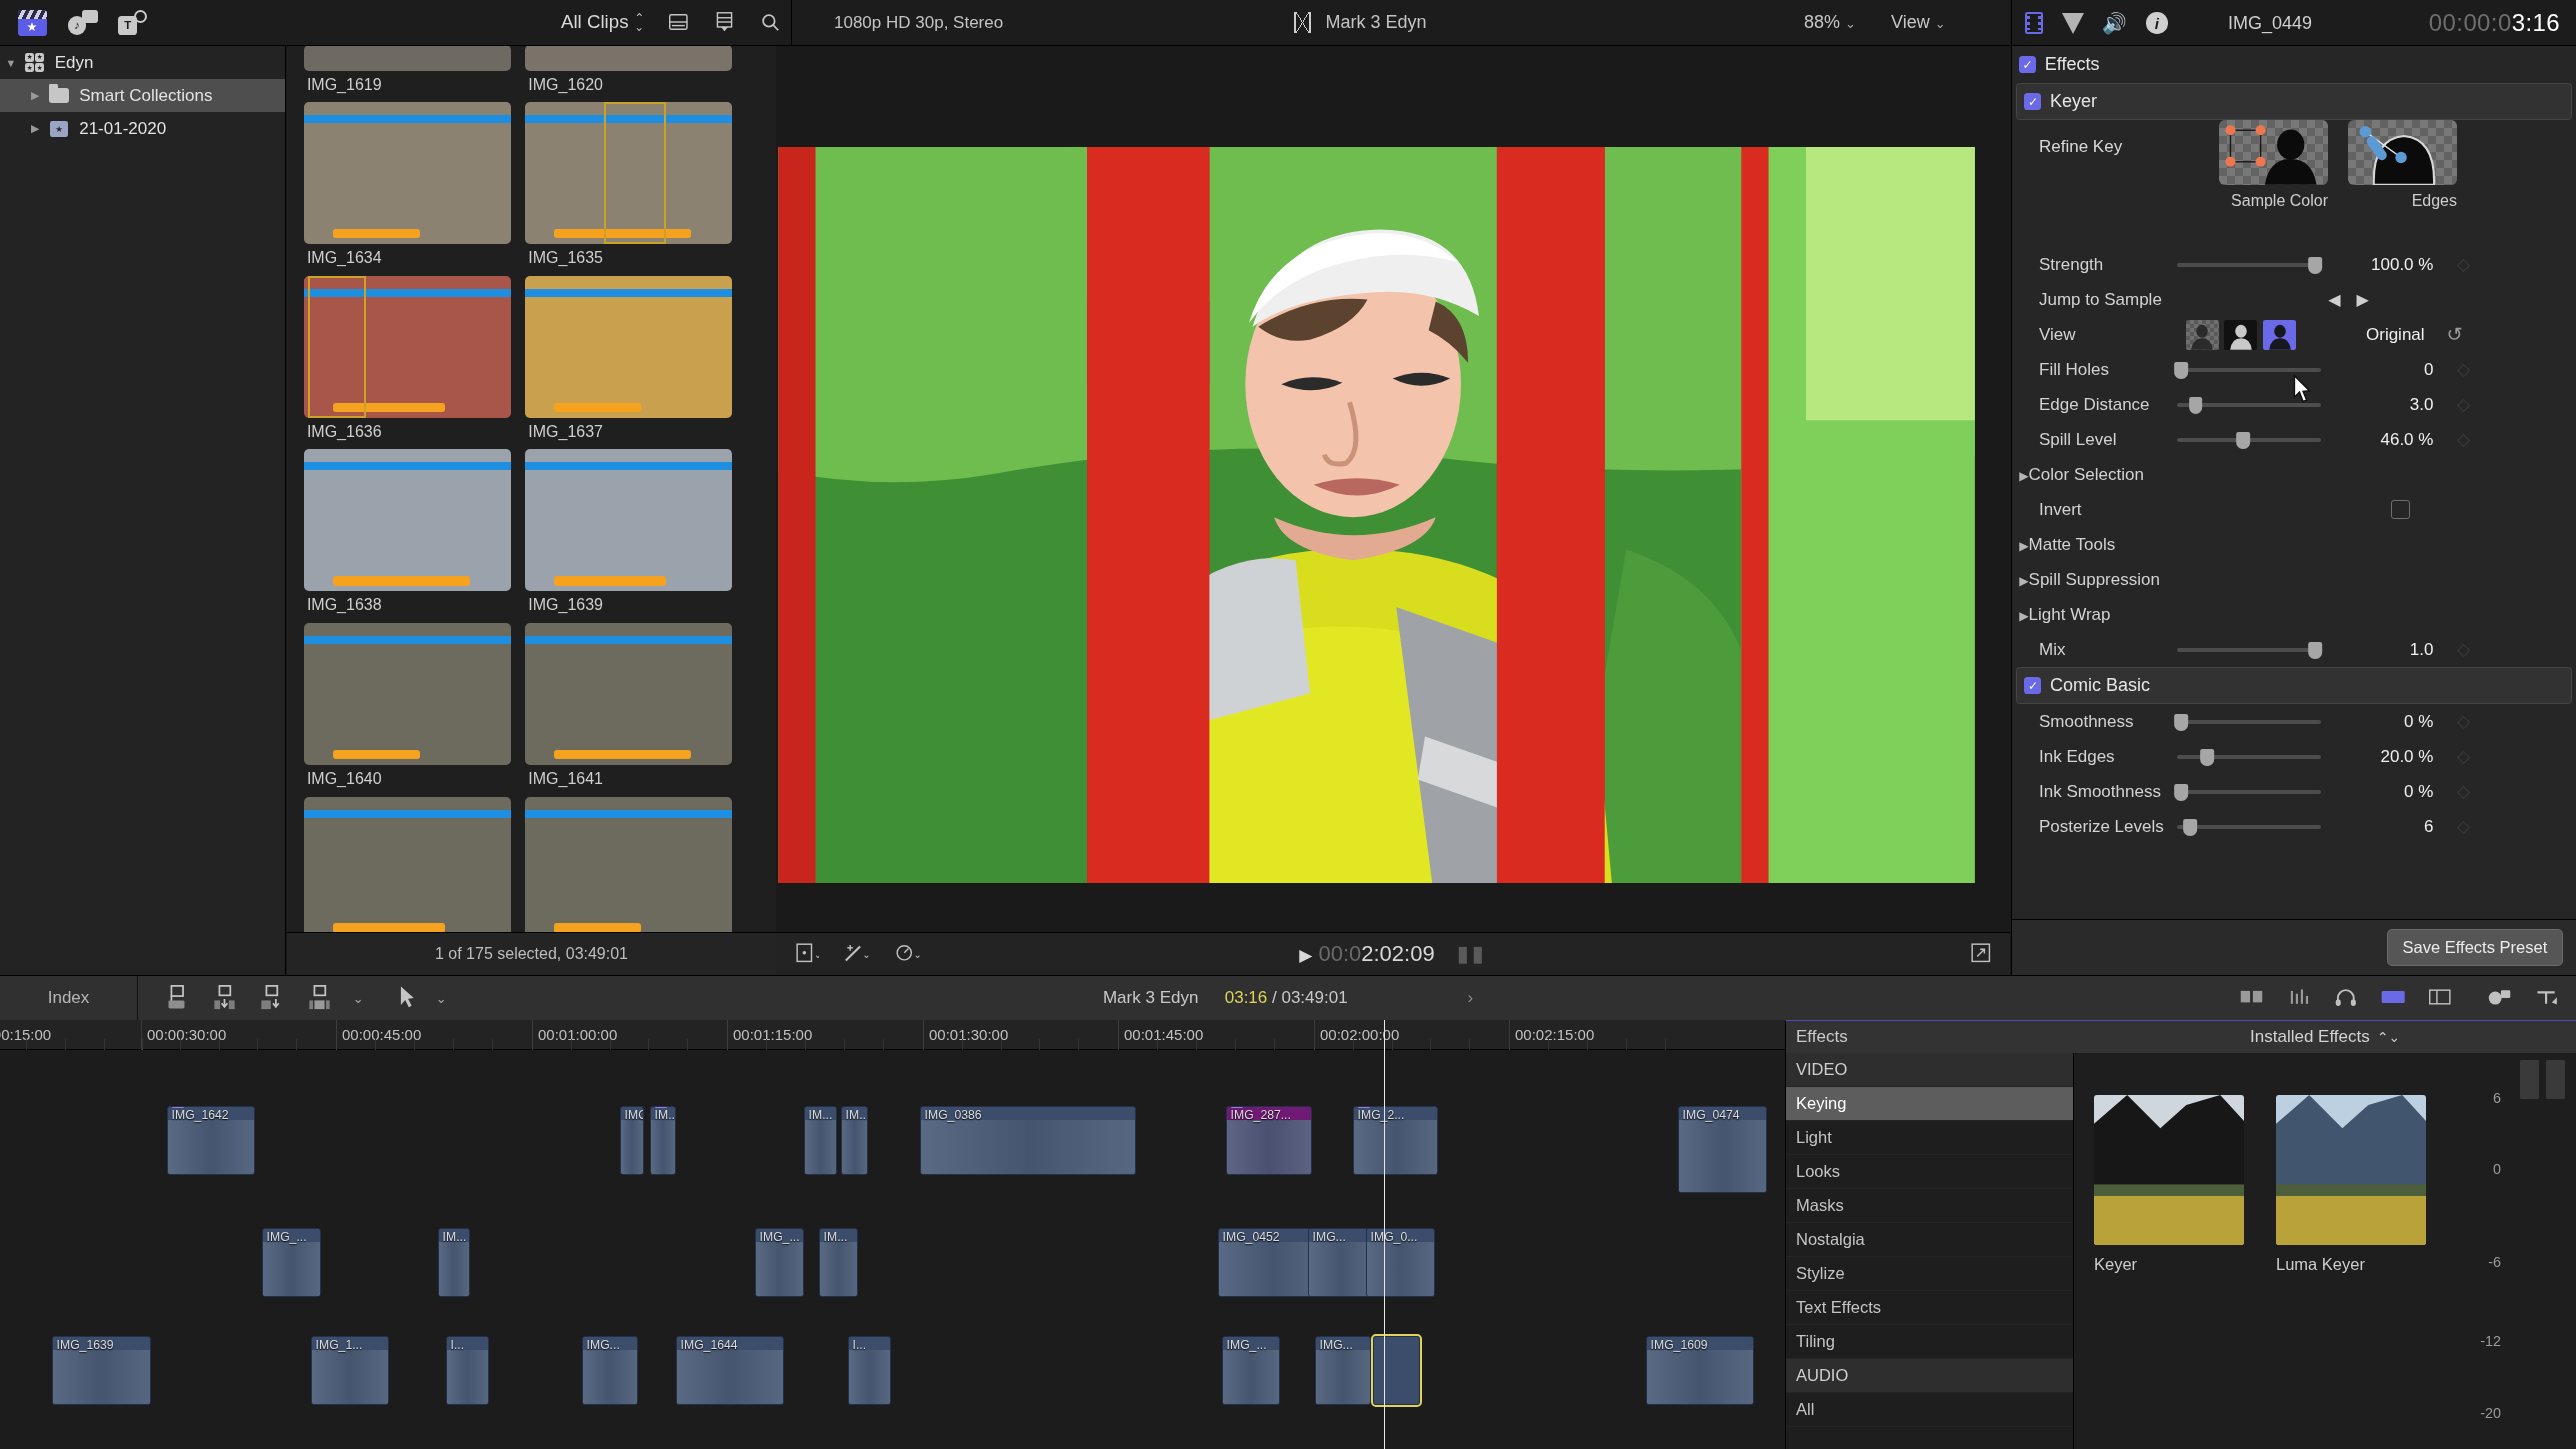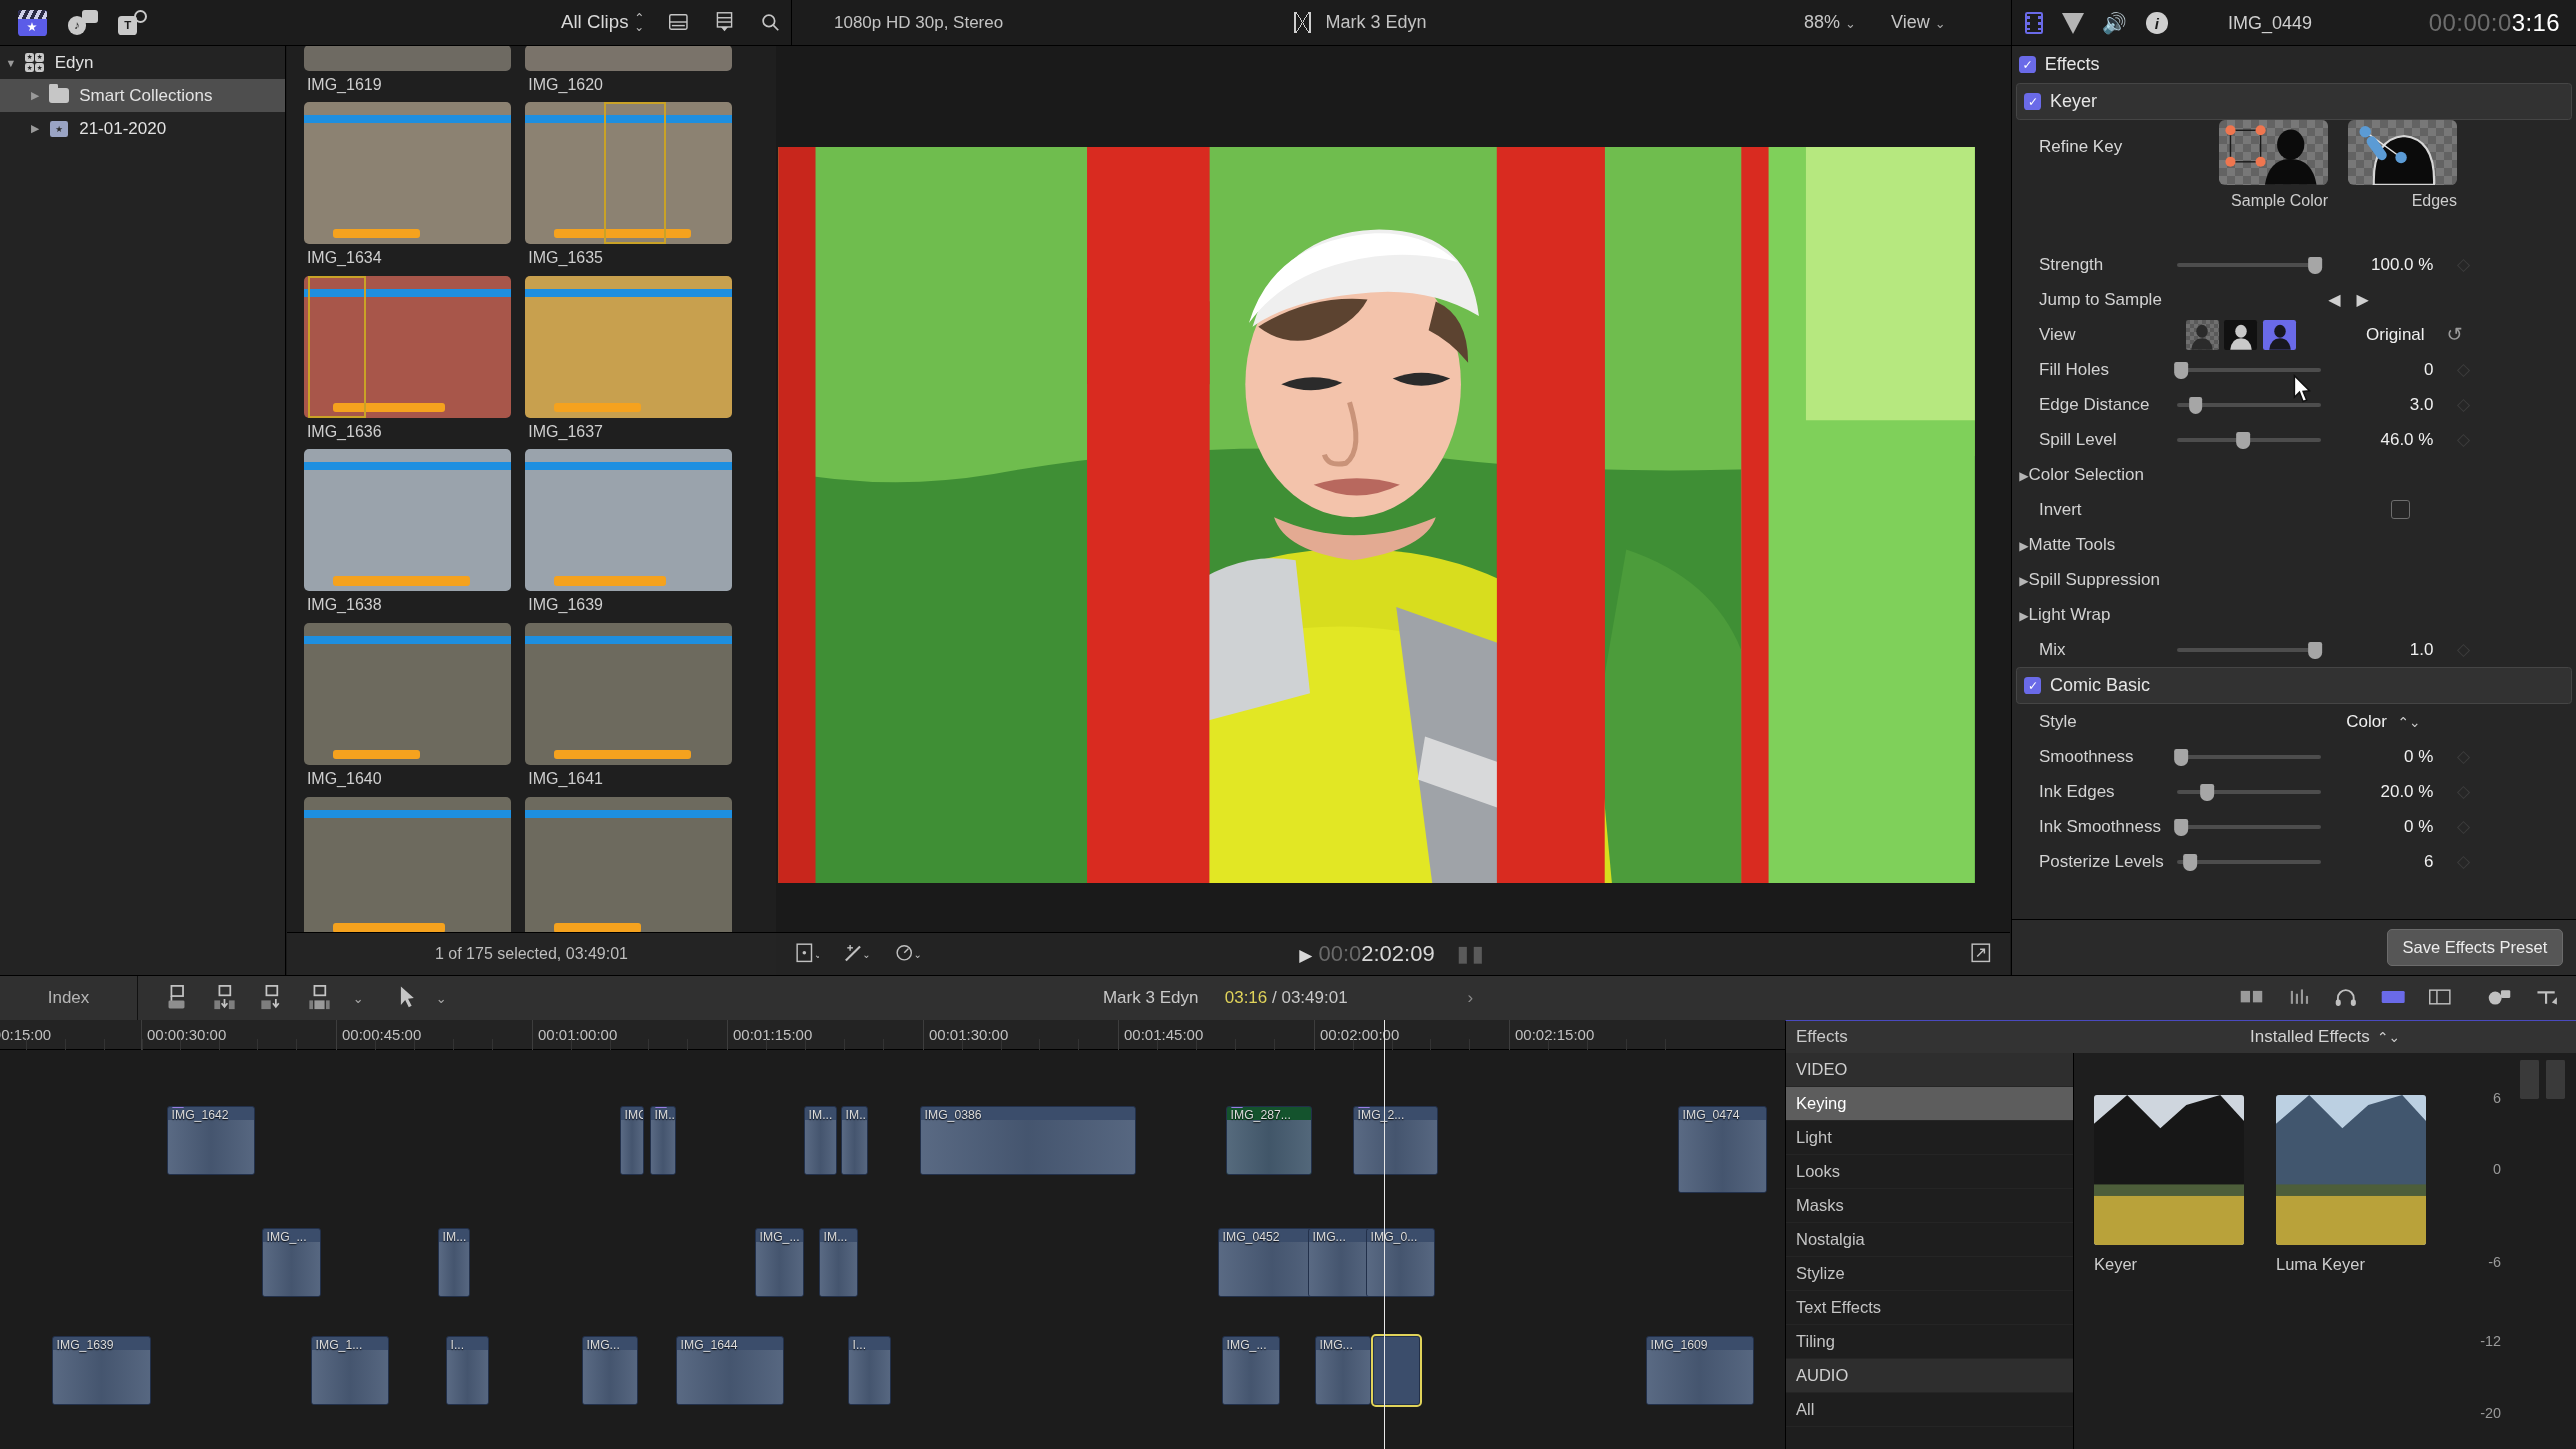--- a/index.html
+++ b/index.html
@@ -628,29 +628,20 @@
           </div>
         <div class="pval">1.0</div>
         <div class="pkey">◇</div>
       </div>
 
       <div class="sec-head boxed">
         <span class="chk">✓</span>
         <span>Comic Basic</span>
       </div>
 
-      <div class="prow">
-        <div class="plabel">Style</div>
-        <div class="pslider"></div>
-        <div class="pval" style="padding-right:21.6px">
-          <span>Color</span>
-          <span style="font-size:13.7px;color:#cfcfcf;padding-left:5.8px">⌃⌄</span>
-        </div>
-        <div class="pkey"></div>
-      </div>
 
       <div class="prow">
         <div class="plabel">Smoothness</div>
         <div class="pslider">
             <div class="track"></div>
             <div class="knob" style="left:3%"></div>
           </div>
         <div class="pval">0 %</div>
         <div class="pkey">◇</div>
       </div>
@@ -865,21 +856,21 @@
           <div style="position:absolute;left:0;right:0;top:13px;bottom:0;background:linear-gradient(90deg,#5d6d86,#46566f,#5a6a83);opacity:.9"></div>
         </div>
         <div class="clip" style="left: 841px; top: 86px; width: 27px; height: 69px; background: rgb(59, 77, 107);">
           <div class="lbl">IM...</div>
           <div style="position:absolute;left:0;right:0;top:13px;bottom:0;background:linear-gradient(90deg,#5d6d86,#46566f,#5a6a83);opacity:.9"></div>
         </div>
         <div class="clip" style="left: 920px; top: 86px; width: 216px; height: 69px; background: rgb(59, 77, 107);">
           <div class="lbl">IMG_0386</div>
           <div style="position:absolute;left:0;right:0;top:13px;bottom:0;background:linear-gradient(90deg,#5d6d86,#46566f,#5a6a83);opacity:.9"></div>
         </div>
-        <div class="clip" style="left: 1226px; top: 86px; width: 86px; height: 69px; background: #14532d; padding-left: 31px;">
+        <div class="clip" style="left: 1226px; top: 86px; width: 86px; height: 69px; background: #701a75; padding-left: 31px;">
           <div class="kf"></div>
           <div class="lbl">IMG_287...</div>
           <div style="position:absolute;left:0;right:0;top:13px;bottom:0;background:linear-gradient(90deg,#5d6d86,#46566f,#5a6a83);opacity:.9"></div>
         </div>
         <div class="clip" style="left: 1353px; top: 86px; width: 85px; height: 69px; background: rgb(59, 77, 107);">
           <div class="kf"></div>
           <div class="lbl">IMG_2...</div>
           <div style="position:absolute;left:0;right:0;top:13px;bottom:0;background:linear-gradient(90deg,#5d6d86,#46566f,#5a6a83);opacity:.9"></div>
         </div>
         <div class="clip" style="left: 1678px; top: 86px; width: 89px; height: 87px; background: rgb(59, 77, 107);">

